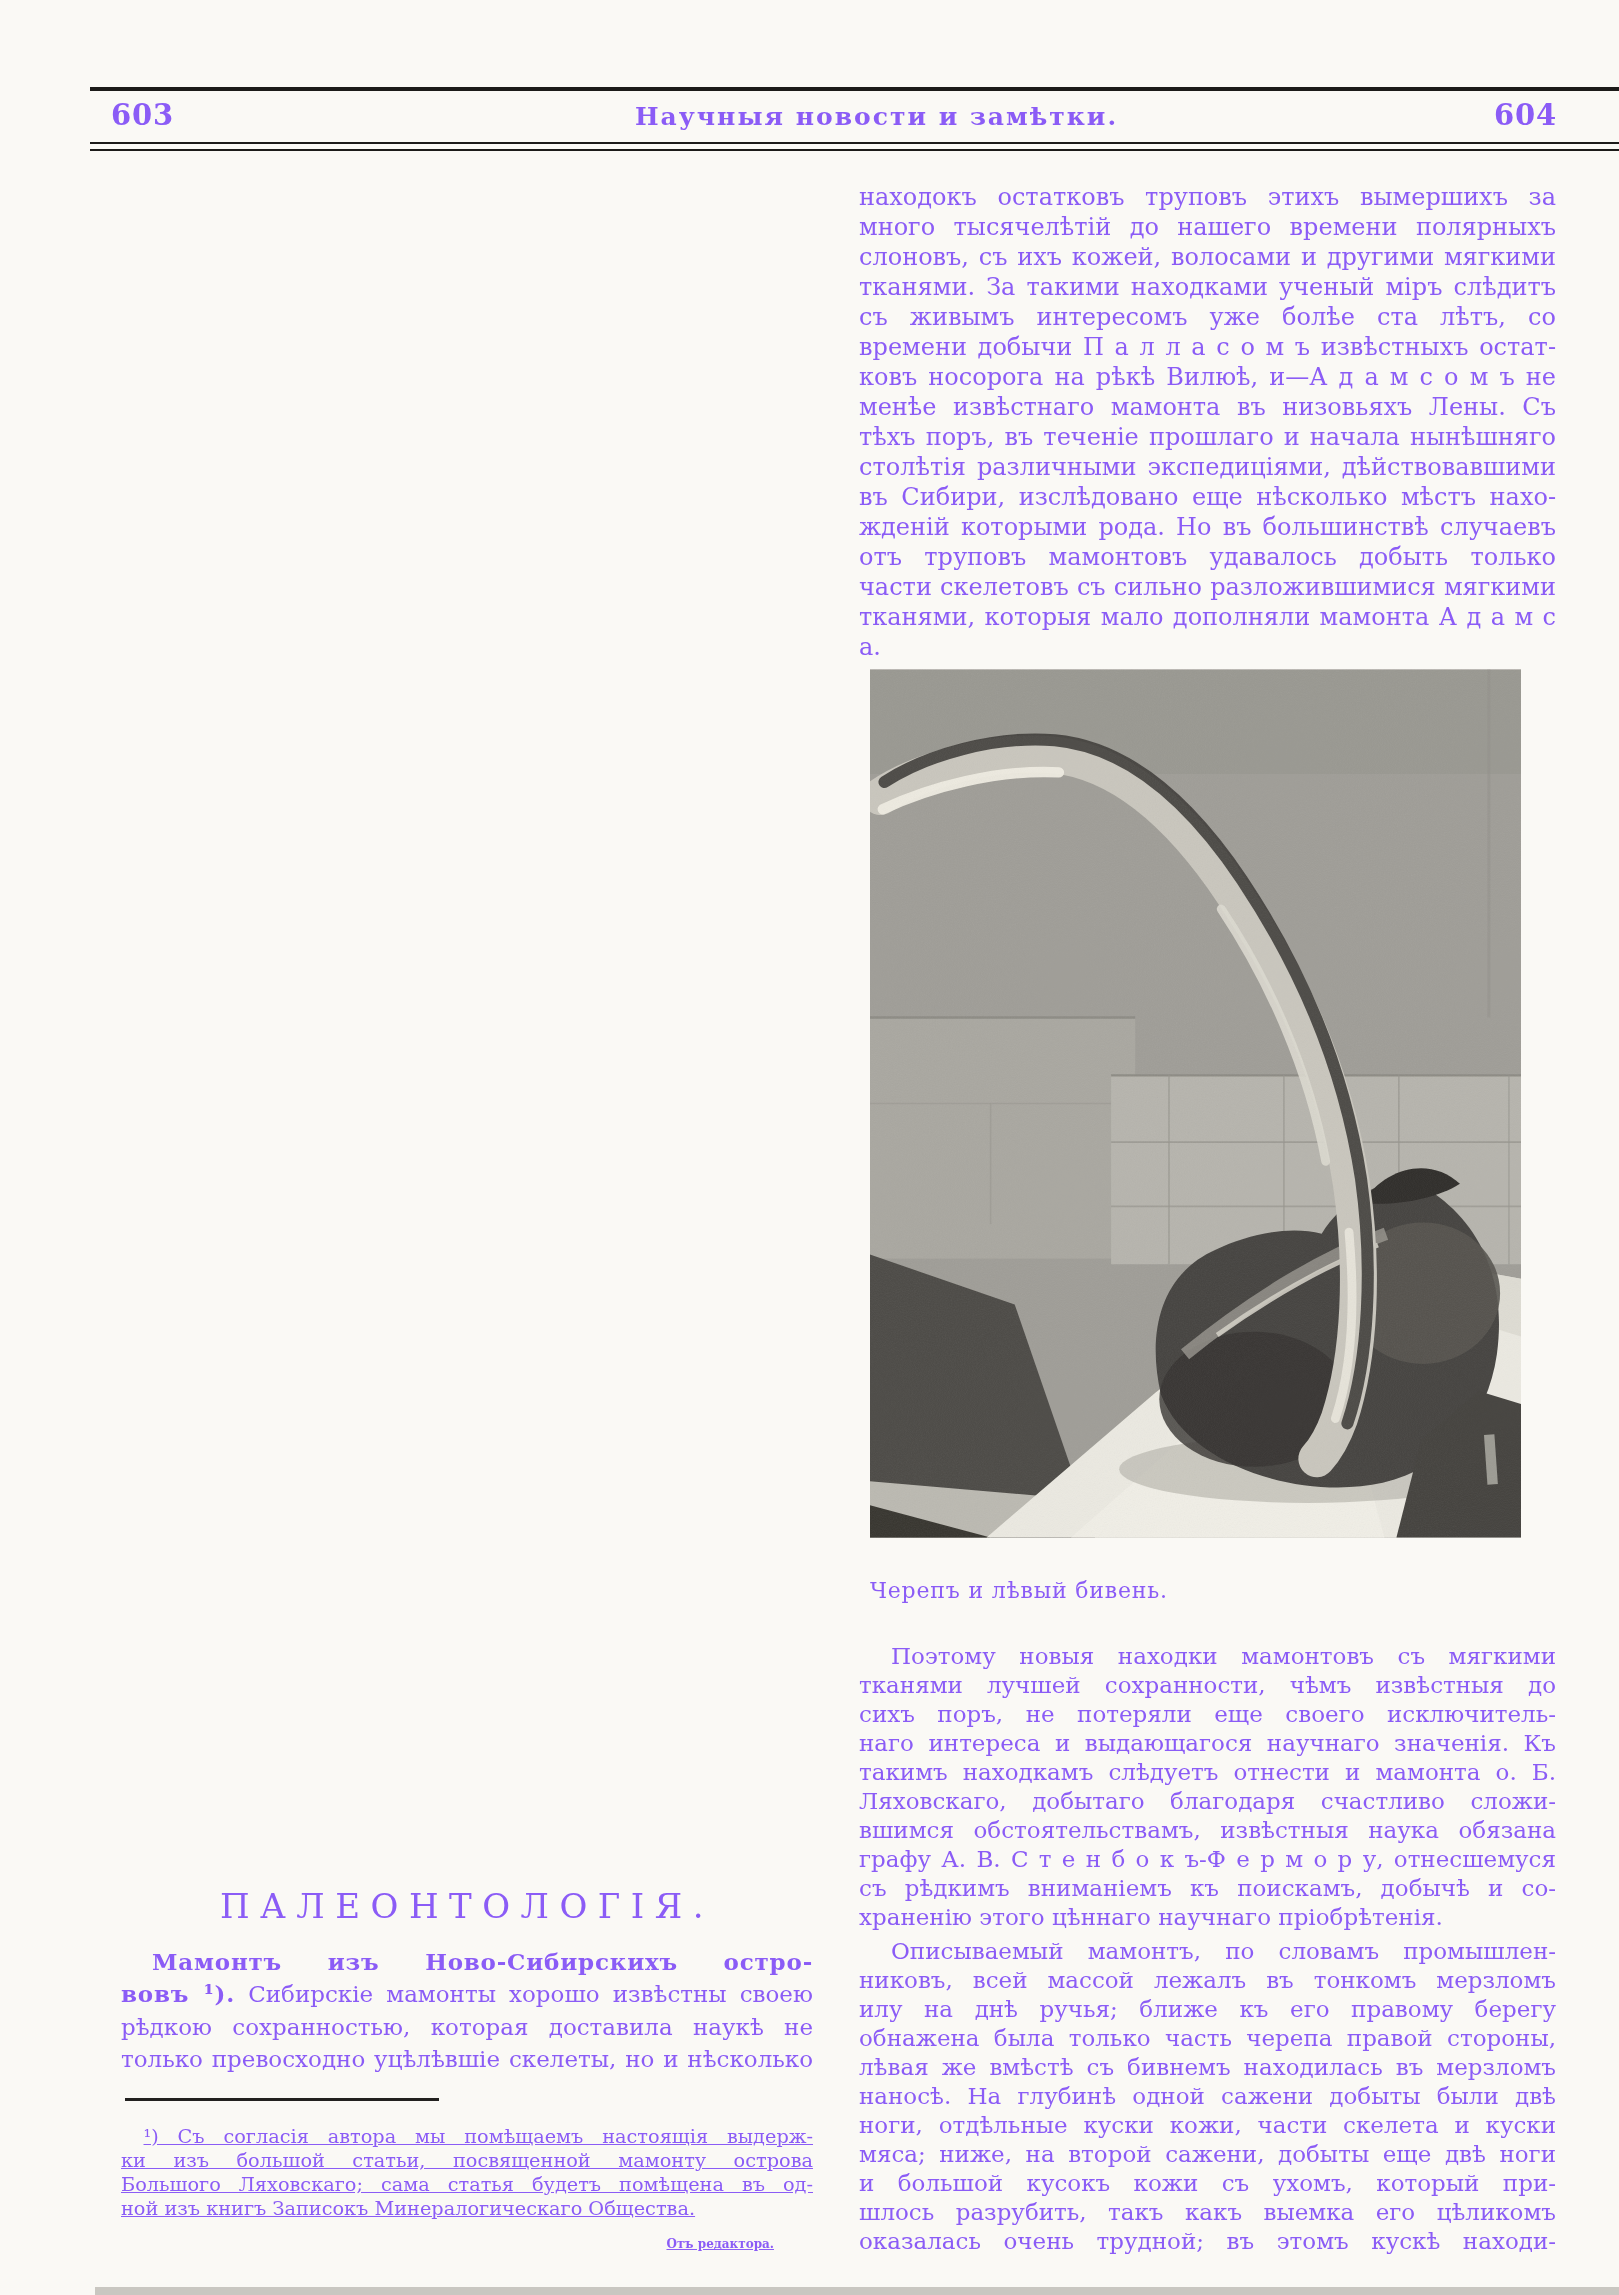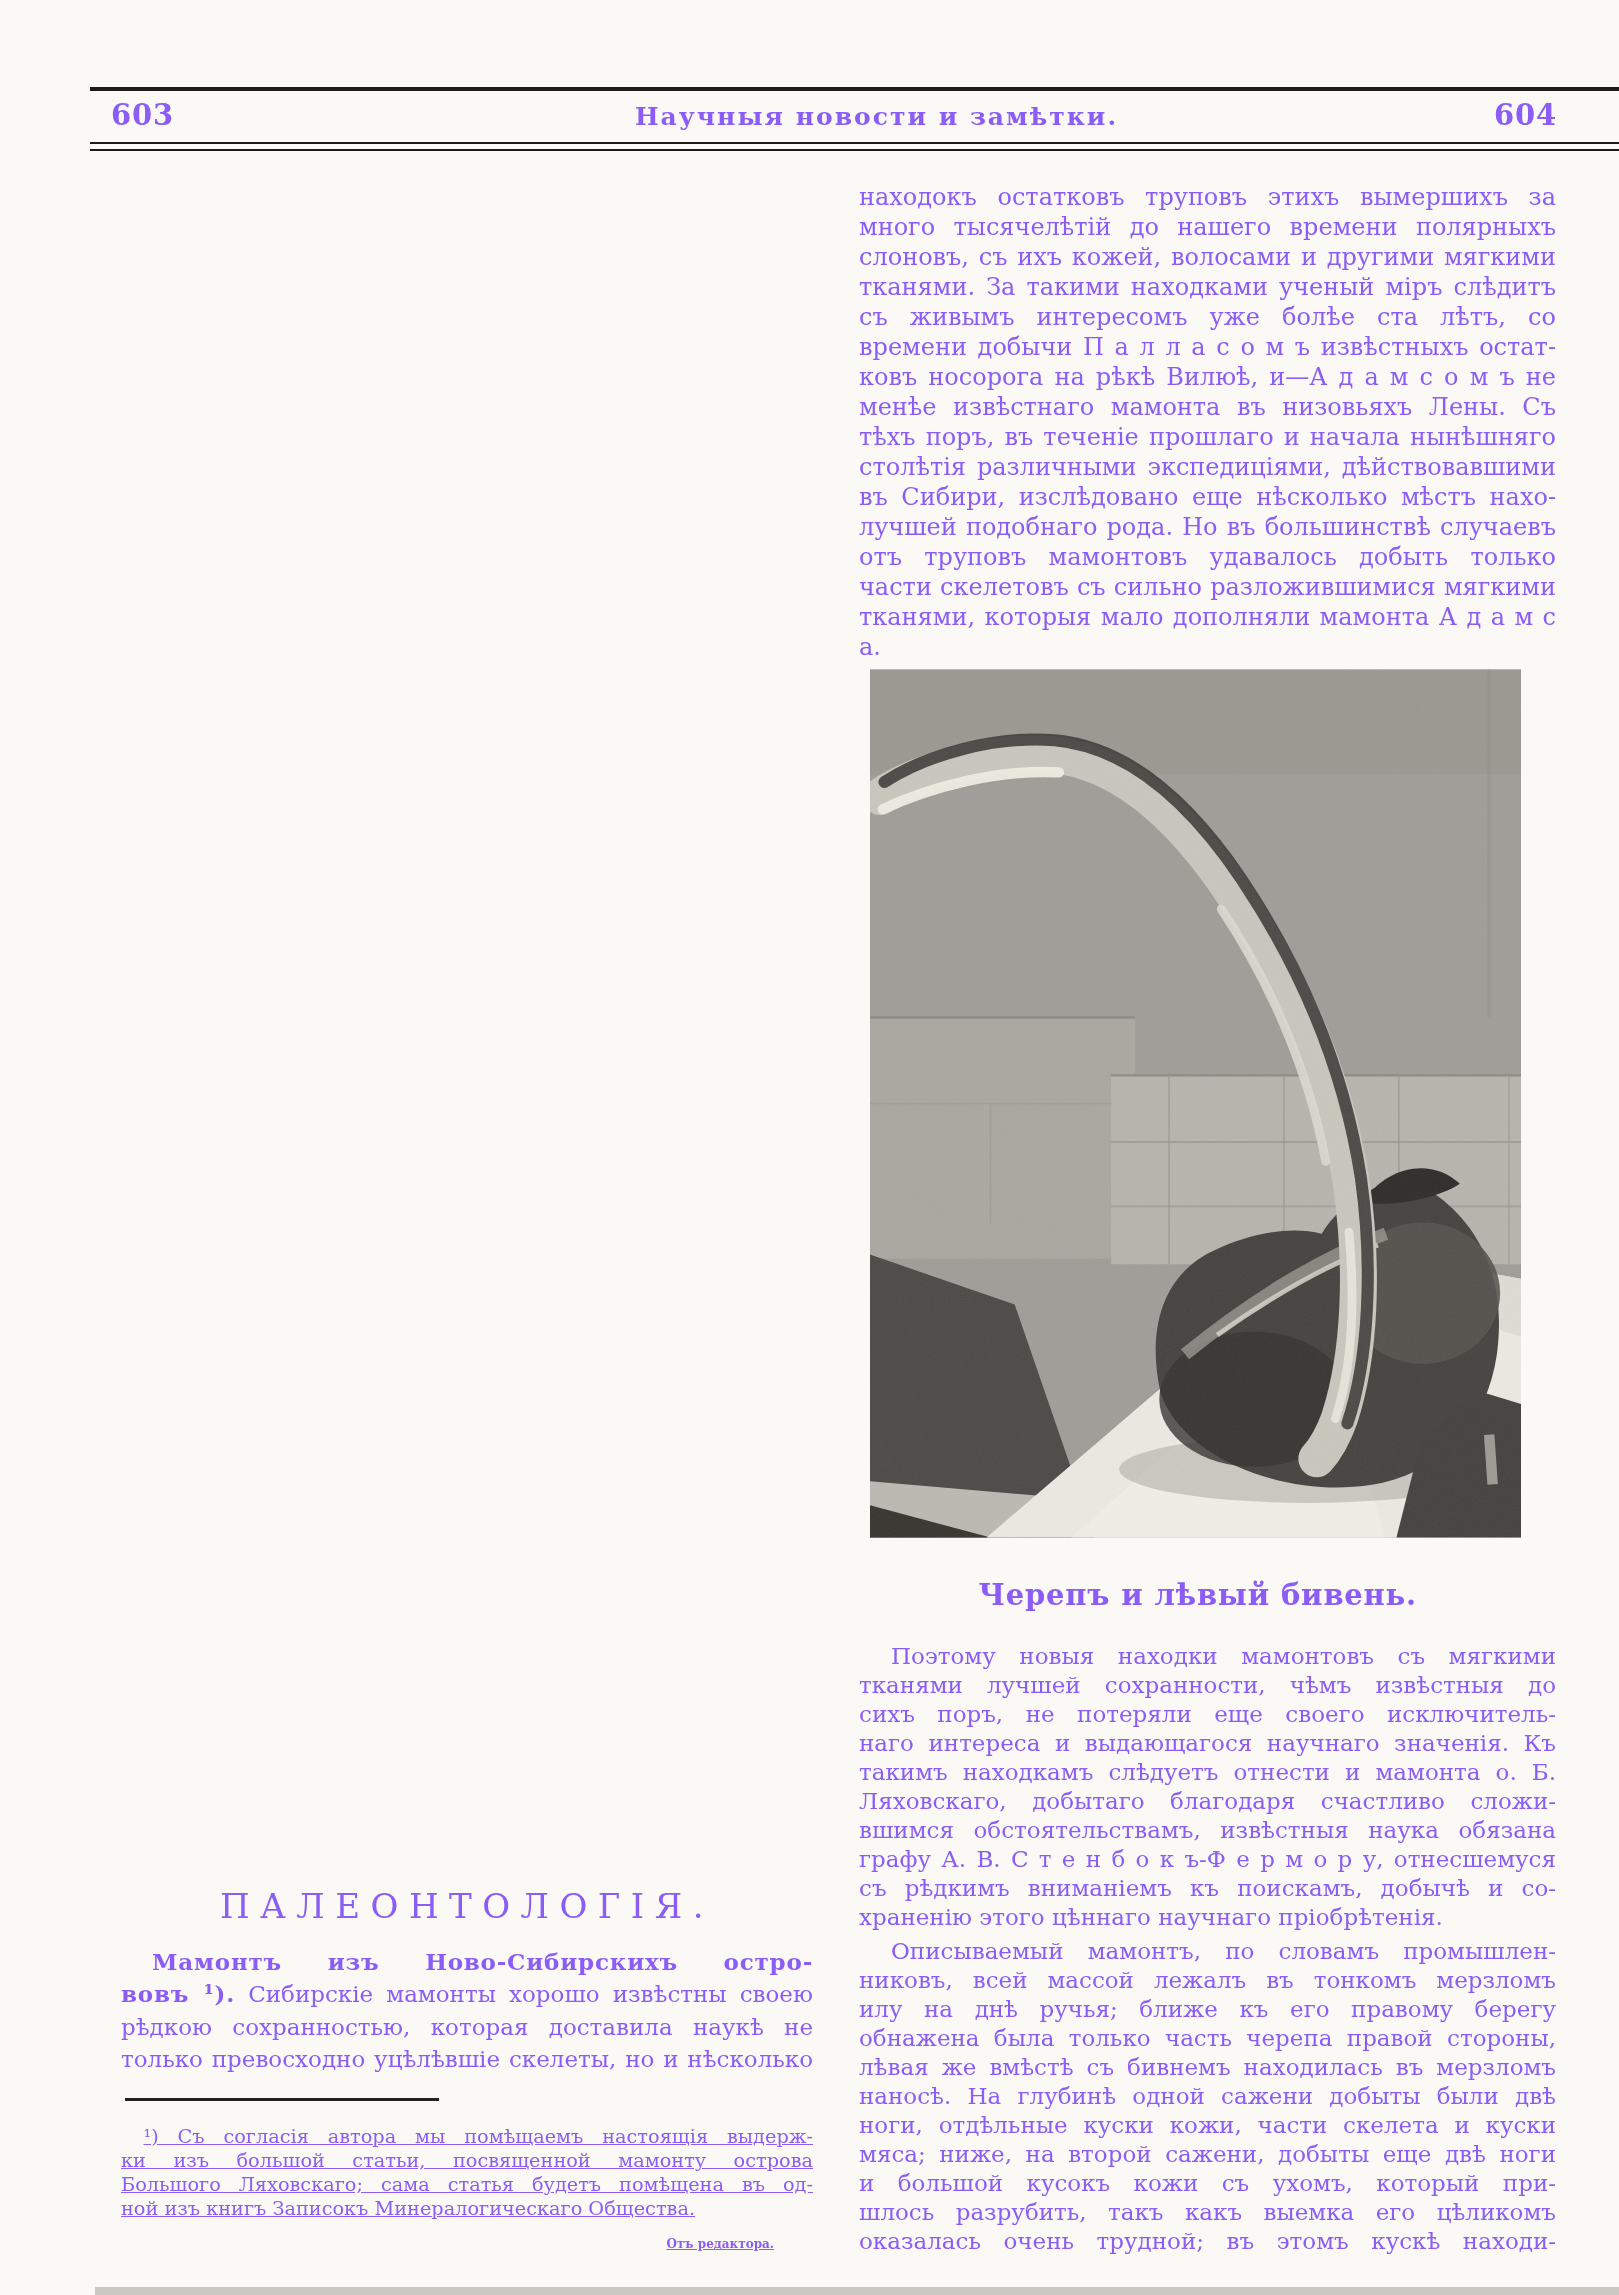--- a/index.html
+++ b/index.html
@@ -32,21 +32,21 @@
   
   .section-heading{
     font-size:34px;letter-spacing:10.5px;text-align:center;font-weight:400;
   }
   .art-title{font-weight:bold;letter-spacing:0.8px;}
   .foot-rule{position:absolute;background:#22211f;}
   .footnote{font-size:19.3px;line-height:24px;text-decoration:underline;}
   .footnote .jline:first-child{text-indent:22.5px;}
   .foot-sig{font-size:12px;font-weight:bold;text-align:right;padding-right:39px;}
   
-  .figure-caption{font-size:29px;text-align:right;letter-spacing:0.8px;font-weight:bold;}
+  .figure-caption{font-size:22px;text-align:left;letter-spacing:0.8px;}
   .photo-frame{position:absolute;line-height:0;}
   
   .scan-strip{position:absolute;background:#c9c7c1;}
 </style>
 </head>
 <body>
 
 <div id="page">
 
   <div class="rule" style="left:90px;top:87px;width:1529px;height:4px;"></div>
@@ -61,21 +61,21 @@
       <div class="jline">много тысячелѣтій до нашего времени полярныхъ</div>
       <div class="jline">слоновъ, съ ихъ кожей, волосами и другими мягкими</div>
       <div class="jline">тканями. За такими находками ученый міръ слѣдитъ</div>
       <div class="jline">съ живымъ интересомъ уже болѣе ста лѣтъ, со</div>
       <div class="jline">времени добычи П а л л а с о м ъ  извѣстныхъ остат-</div>
       <div class="jline">ковъ носорога на рѣкѣ Вилюѣ, и—А д а м с о м ъ не</div>
       <div class="jline">менѣе извѣстнаго мамонта въ низовьяхъ Лены. Съ</div>
       <div class="jline">тѣхъ поръ, въ теченіе прошлаго и начала нынѣшняго</div>
       <div class="jline">столѣтія различными экспедиціями, дѣйствовавшими</div>
       <div class="jline">въ Сибири, изслѣдовано еще нѣсколько мѣстъ нахо-</div>
-      <div class="jline">лучшей подобнаго рода. Но въ большинствѣ случаевъ</div>
+      <div class="jline">жденій которыми рода. Но въ большинствѣ случаевъ</div>
       <div class="jline">отъ труповъ мамонтовъ удавалось добыть только</div>
       <div class="jline">части скелетовъ съ сильно разложившимися мягкими</div>
       <div class="jline">тканями, которыя мало дополняли мамонта А д а м с а.</div>
     </div>
 
   <div class="photo-frame" style="left:870px;top:669px;width:651px;height:869px;">
     <svg width="651" height="869" viewBox="0 0 810 1080">
       <defs>
         <filter id="grain" x="0" y="0" width="100%" height="100%">
           <feTurbulence type="fractalNoise" baseFrequency="0.8" numOctaves="2"></feTurbulence>

